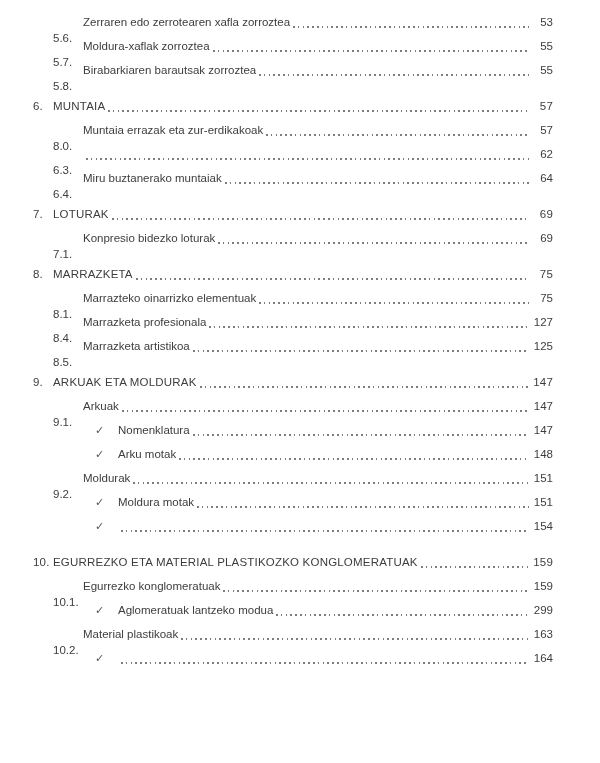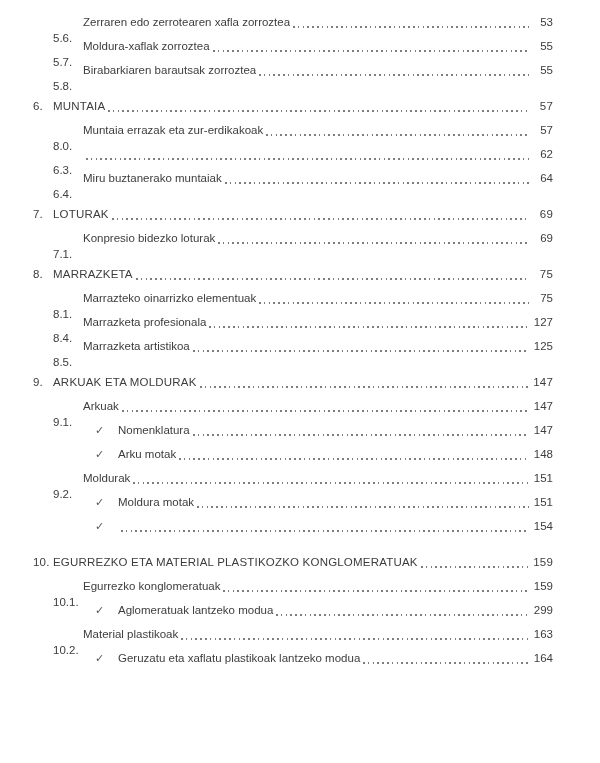--- a/index.html
+++ b/index.html
@@ -258,18 +258,17 @@
     <span class="num">10.2.</span>
 
     <span class="title">Material plastikoak</span>
     <span class="leader"></span>
     <span class="pg">163</span>
   </div>
 
   <div class="row lvl3">
 
     <span class="bullet">✓</span>
-    <span class="title">Geruzatu eta xaflatu plastikoak lantzeko modua</span>
     <span class="leader"></span>
     <span class="pg">164</span>
   </div>
 </div>
 </div>
 
 </body></html>

